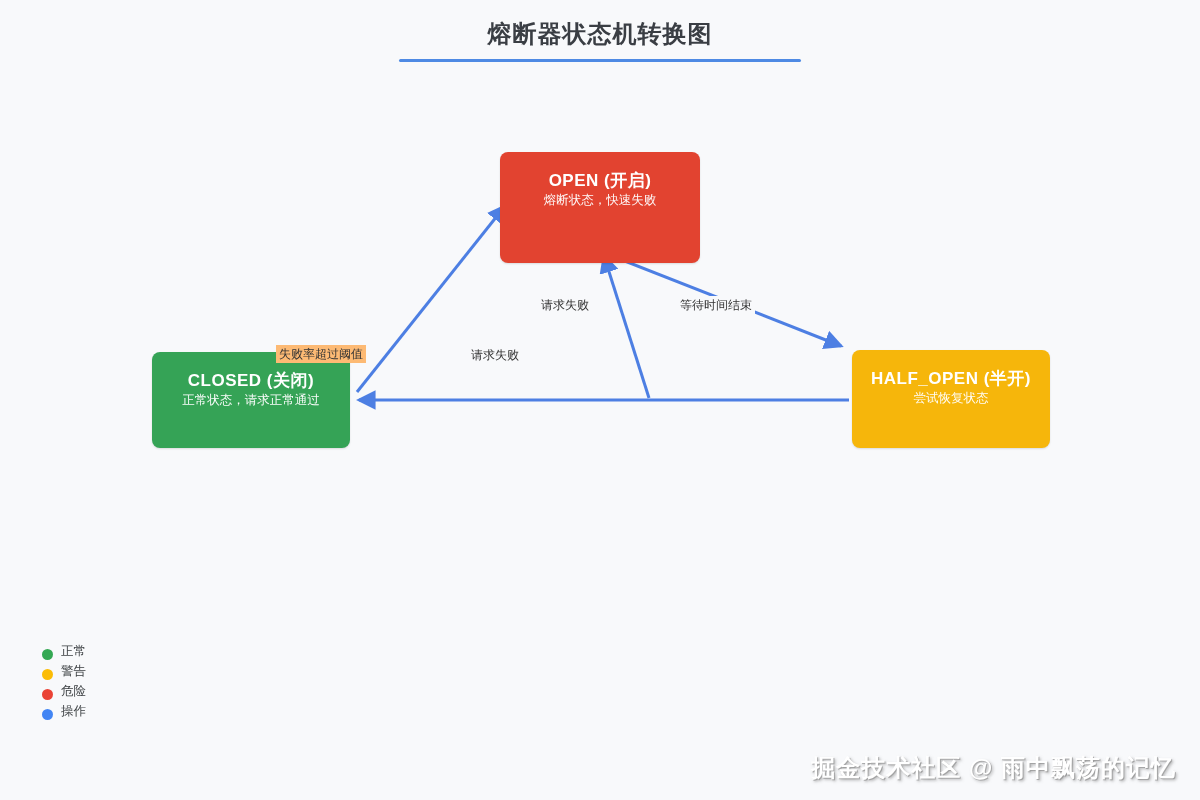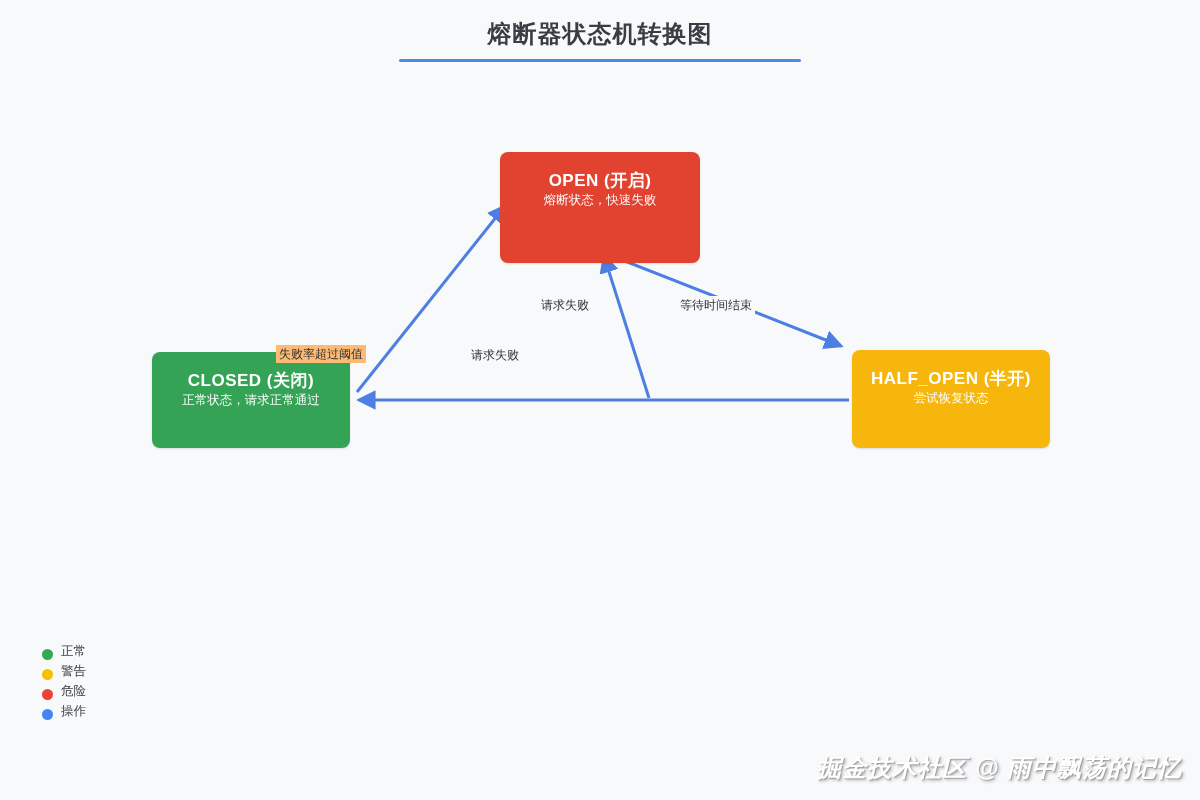--- a/index.html
+++ b/index.html
@@ -94,28 +94,27 @@
     border-radius: 50%;
     margin-right: 8px;
     flex: 0 0 auto;
   }
   .legend-label {
     font-size: 12.5px;
     color: #3c4043;
   }
   .watermark {
     position: absolute;
-    right: 18px;
+    right: 24px;
     bottom: 16px;
     font-size: 24px;
     font-weight: bold;
     color: #ffffff;
     letter-spacing: 1px;
     text-shadow: 1px 1px 0 rgba(130,130,130,0.55), 2px 2px 3px rgba(110,110,110,0.5);
-    font-style: italic;
   }
 </style>
 </head>
 <body>
 
 <div id="stage">
 
   <div class="page-title">熔断器状态机转换图</div>
   <div class="title-underline" style="background-color: rgb(78, 138, 228);"></div>
 

